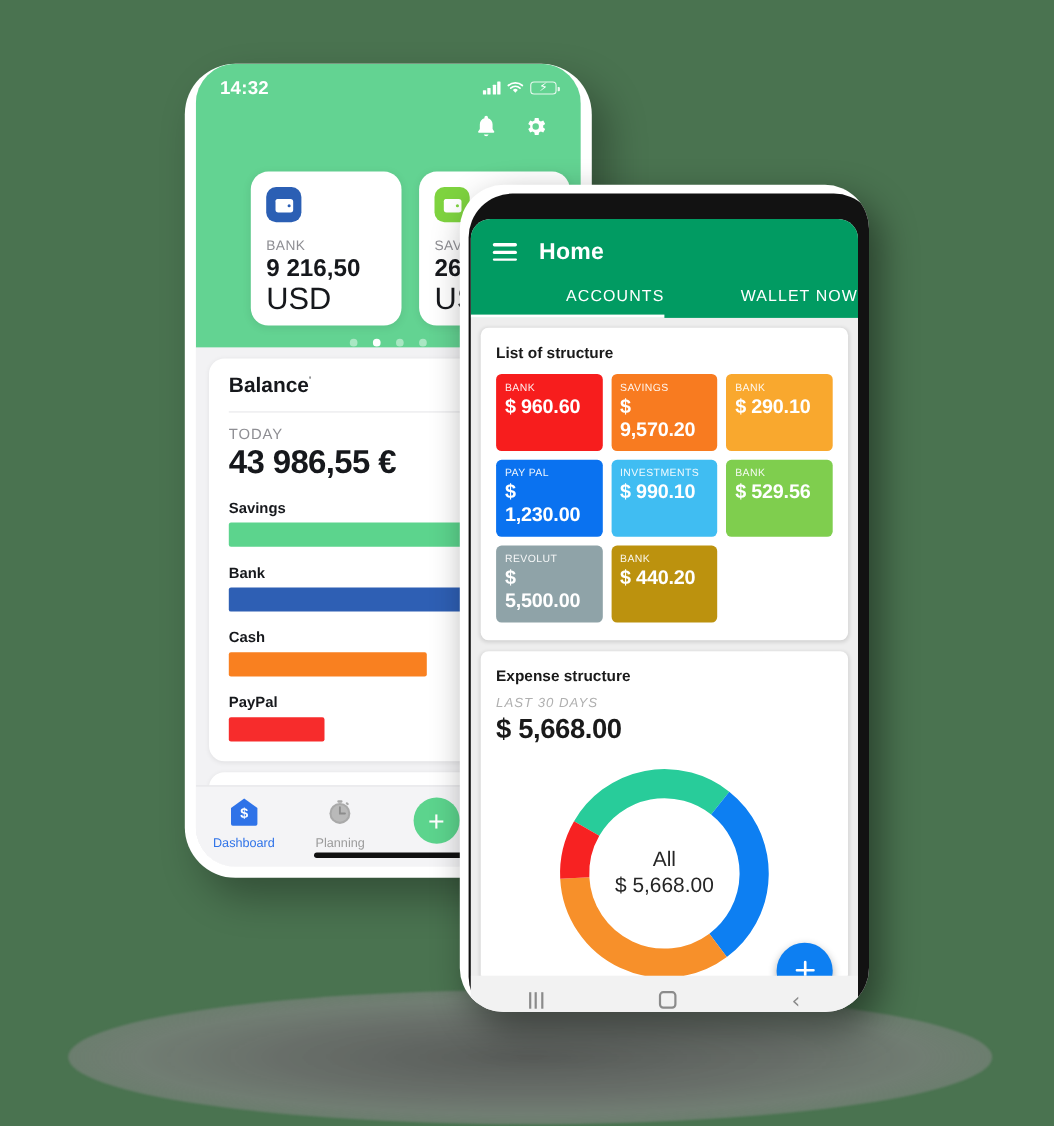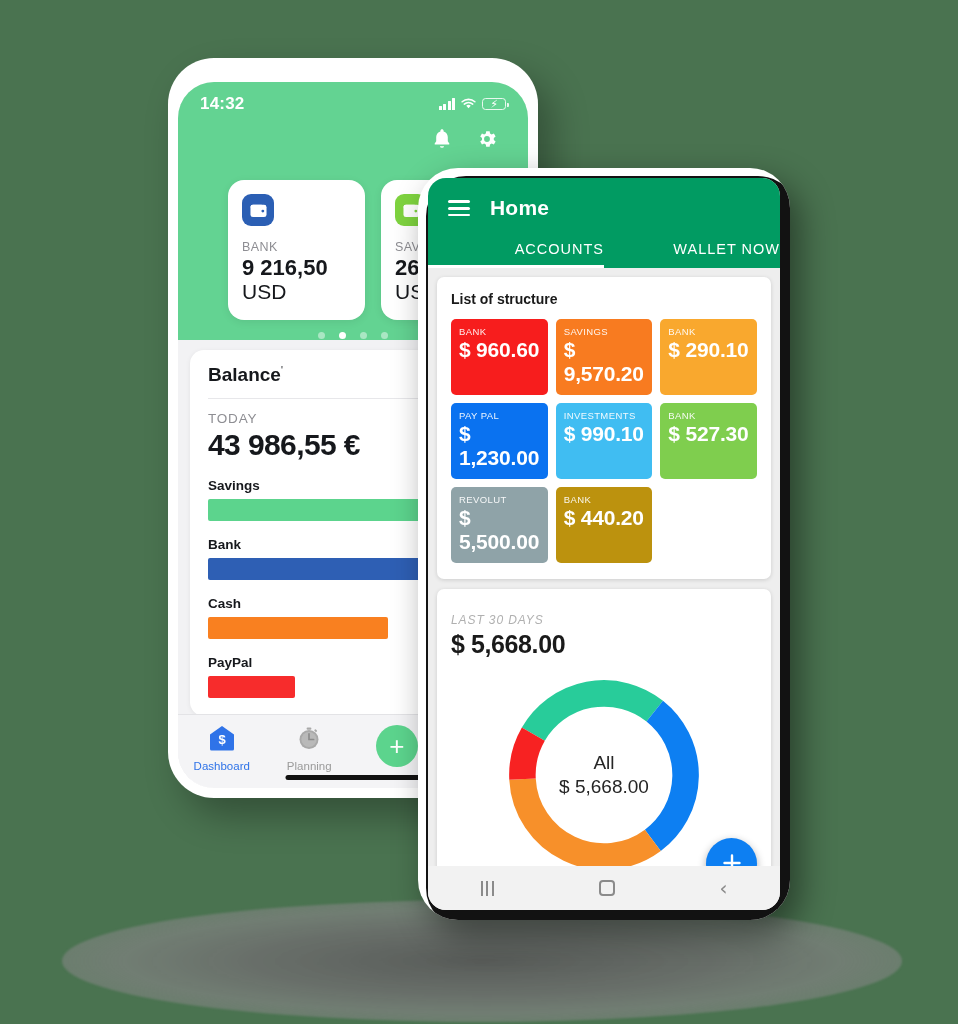--- a/index.html
+++ b/index.html
@@ -32,21 +32,21 @@
     position: absolute;
     background: #ffffff;
     overflow: hidden;
   }
 
   
   #back-phone {
     left: 168px; top: 58px;
     width: 370px; height: 740px;
     border-radius: 46px;
-    padding: 24px 10px 10px 10px;
+    padding: 0 10px 10px 10px;
     box-shadow: 14px 18px 36px rgba(0,0,0,0.30);
     z-index: 1;
   }
   #back-screen {
     width: 100%; height: 100%;
     border-radius: 36px;
     overflow: hidden;
     background: #f2f2f4;
     position: relative;
   }
@@ -94,21 +94,21 @@
   }
   .bp-card {
     flex: 0 0 auto; width: 137px; height: 140px;
     background: #fff; border-radius: 16px;
     padding: 14px 14px;
     box-shadow: 0 2px 8px rgba(0,0,0,.08);
   }
   .bp-card .ic { width: 32px; height: 32px; border-radius: 9px; display:flex; align-items:center; justify-content:center; }
   .bp-card .lbl { font-size: 12.5px; color: #8e8e93; letter-spacing: .4px; margin-top: 14px; }
   .bp-card .amt { font-size: 22px; font-weight: 700; color: #16181c; margin-top: 2px; line-height: 1.08; }
-  .bp-card .cur { font-size: 21px; color: #16181c; line-height: 1.12; }
+  .bp-card .cur { font-size: 28px; color: #16181c; line-height: 1.12; }
 
   .bp-dots {
     position: absolute; left: 0; right: 0; top: 250px;
     display: flex; justify-content: center; gap: 14px;
   }
   .bp-dots span { width: 7px; height: 7px; border-radius: 50%; background: rgba(255,255,255,.45); }
   .bp-dots span.on { background: #ffffff; }
 
   .bp-sheet { position: absolute; left: 0; right: 0; top: 258px; bottom: 0; background: #f2f2f4; }
   .bp-panel {
@@ -152,21 +152,21 @@
   }
   #front-phone::before {
     content: ""; position: absolute;
     left: 8px; top: 8px; width: 372px; height: 752px;
     border-radius: 40px; background: #121212; z-index: -1;
   }
   #front-screen {
     width: 100%; height: 100%;
     border-radius: 18px; overflow: hidden;
     background: #eeeeee; position: relative;
-    display: flex; flex-direction: column;
+    display: flex; flex-direction: column; margin-top: 21px;
   }
   .fp-appbar { background: #019b62; }
   .fp-titlerow { display: flex; align-items: center; gap: 20px; padding: 18px 20px 10px 20px; }
   .burger { width: 22px; }
   .burger i { display: block; height: 2.4px; background: #fff; border-radius: 2px; margin: 4.4px 0; }
   .fp-title { color: #fff; font-size: 21px; font-weight: 700; letter-spacing: .2px; }
   .fp-tabs { display: flex; }
   .fp-tab {
     flex: 1; text-align: right; color: #ffffff;
     font-size: 14.5px; letter-spacing: 1px; padding: 10px 0 11px 0;
@@ -182,21 +182,21 @@
     box-shadow: 0 1px 4px rgba(0,0,0,.14);
     margin-bottom: 10px;
     position: relative;
   }
   .fp-card h4 { font-size: 14px; font-weight: 700; color: #1a1a1a; }
   .acct-grid { display: grid; grid-template-columns: repeat(3, 1fr); gap: 8px; margin-top: 12px; }
   .acct {
     border-radius: 5px; padding: 7px 8px 9px 8px; color: #fff;
   }
   .acct .nm { font-size: 9.5px; letter-spacing: .4px; opacity: .92; }
-  .acct .vl { font-size: 21px; font-weight: 700; margin-top: 1px; letter-spacing: -.2px; }
+  .acct .vl { font-size: 18px; font-weight: 700; margin-top: 1px; letter-spacing: -.2px; }
 
   .exp-period { font-size: 12px; color: #b0b0b0; letter-spacing: .9px; margin-top: 10px; font-style: italic; }
   .exp-total { font-size: 25px; font-weight: 800; color: #1a1a1a; margin-top: 3px; letter-spacing: -.4px; }
   .donut-wrap { display: flex; justify-content: center; margin-top: 14px; }
   .donut-center {
     position: absolute; left: 50%; top: 50%; transform: translate(-50%,-50%);
     text-align: center; pointer-events: none;
   }
   .donut-center .c1 { font-size: 19px; color: #262626; }
   .donut-center .c2 { font-size: 19px; color: #262626; margin-top: 2px; }
@@ -388,34 +388,35 @@
           <div class="acct" style="background:#0a72f0">
             <div class="nm">PAY PAL</div>
             <div class="vl">$ 1,230.00</div>
           </div>
           <div class="acct" style="background:#40bdf2">
             <div class="nm">INVESTMENTS</div>
             <div class="vl">$ 990.10</div>
           </div>
           <div class="acct" style="background:#7fce4e">
             <div class="nm">BANK</div>
-            <div class="vl">$ 527.30</div>
+            <div class="vl">$ 529.56</div>
           </div>
           <div class="acct" style="background:#8fa3a8">
             <div class="nm">REVOLUT</div>
             <div class="vl">$ 5,500.00</div>
           </div>
           <div class="acct" style="background:#bc920e">
             <div class="nm">BANK</div>
             <div class="vl">$ 440.20</div>
           </div>
         </div>
       </div>
 
       <div class="fp-card" style="padding-bottom:26px;">
+        <h4>Expense structure</h4>
         <div class="exp-period">LAST 30 DAYS</div>
         <div class="exp-total">$ 5,668.00</div>
 
         <div class="donut-wrap">
           <div style="position:relative;width:204px;height:204px;">
             <svg width="204" height="204" viewBox="0 0 100 100">
               <g id="donut-segments" transform="rotate(-90 50 50)">
                   <path d="M 70 15.358983848622458 A 40 40 0 0 1 81.32716241490745 74.87184944932744" stroke="#28cc9a" stroke-width="13" fill="none"></path>
                   <path d="M 81.32716241490745 74.87184944932744 A 40 40 0 0 1 17.951395177007008 73.93505648415375" stroke="#0d7ff2" stroke-width="13" fill="none"></path>
                   <path d="M 17.951395177007008 73.93505648415375 A 40 40 0 0 1 47.97593796062671 10.051243162511703" stroke="#f7902a" stroke-width="13" fill="none"></path>

